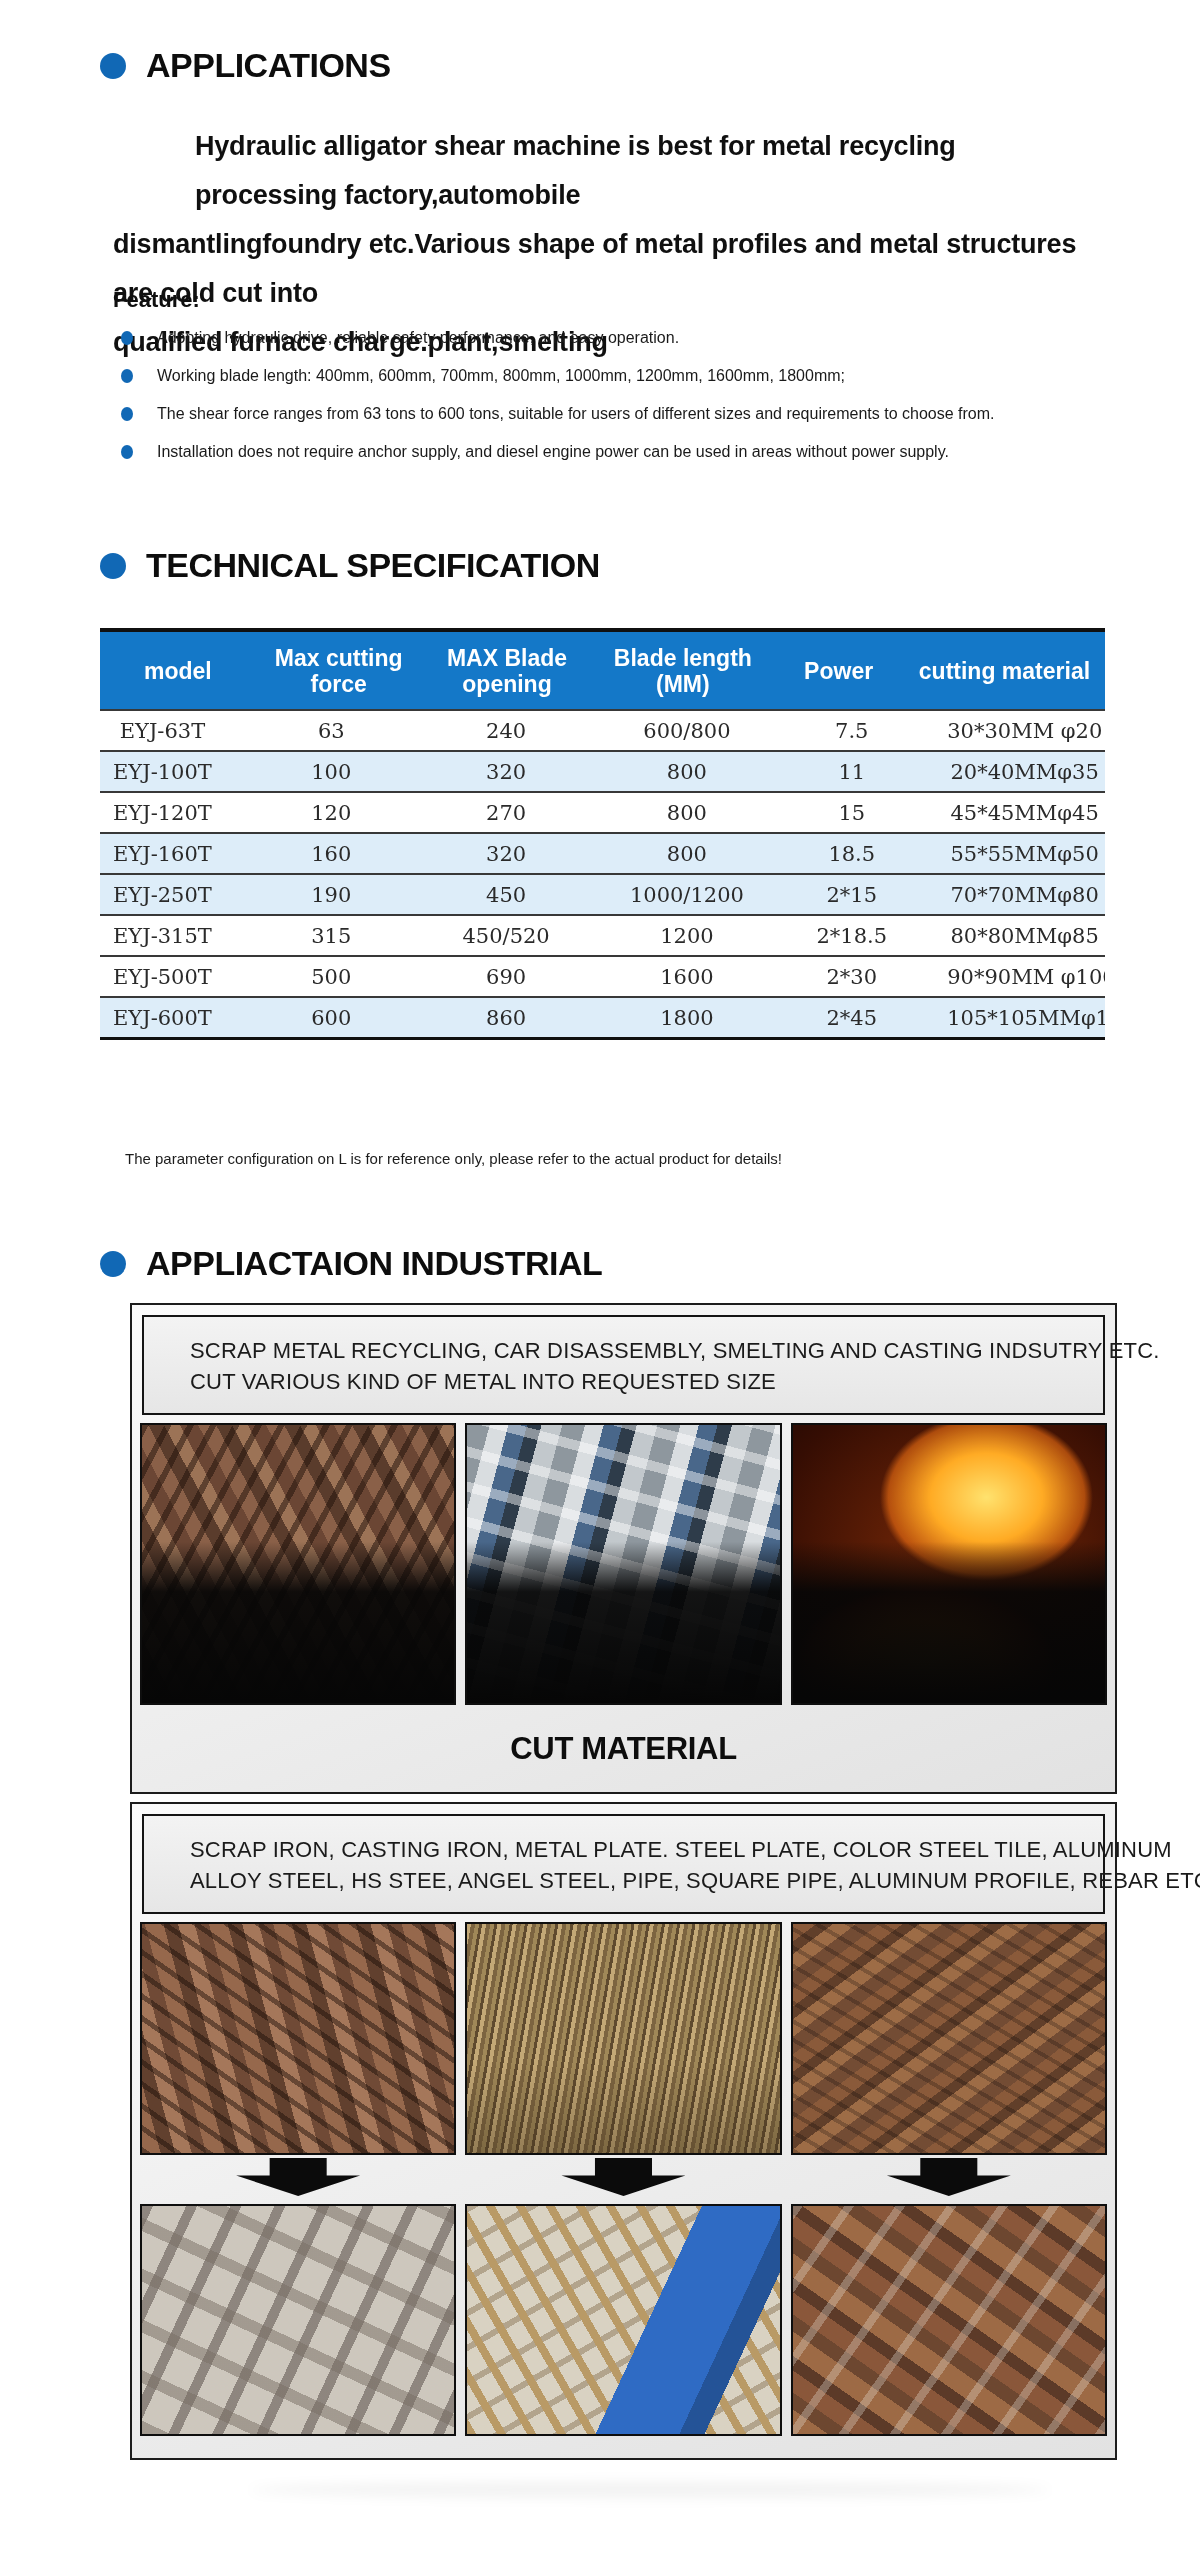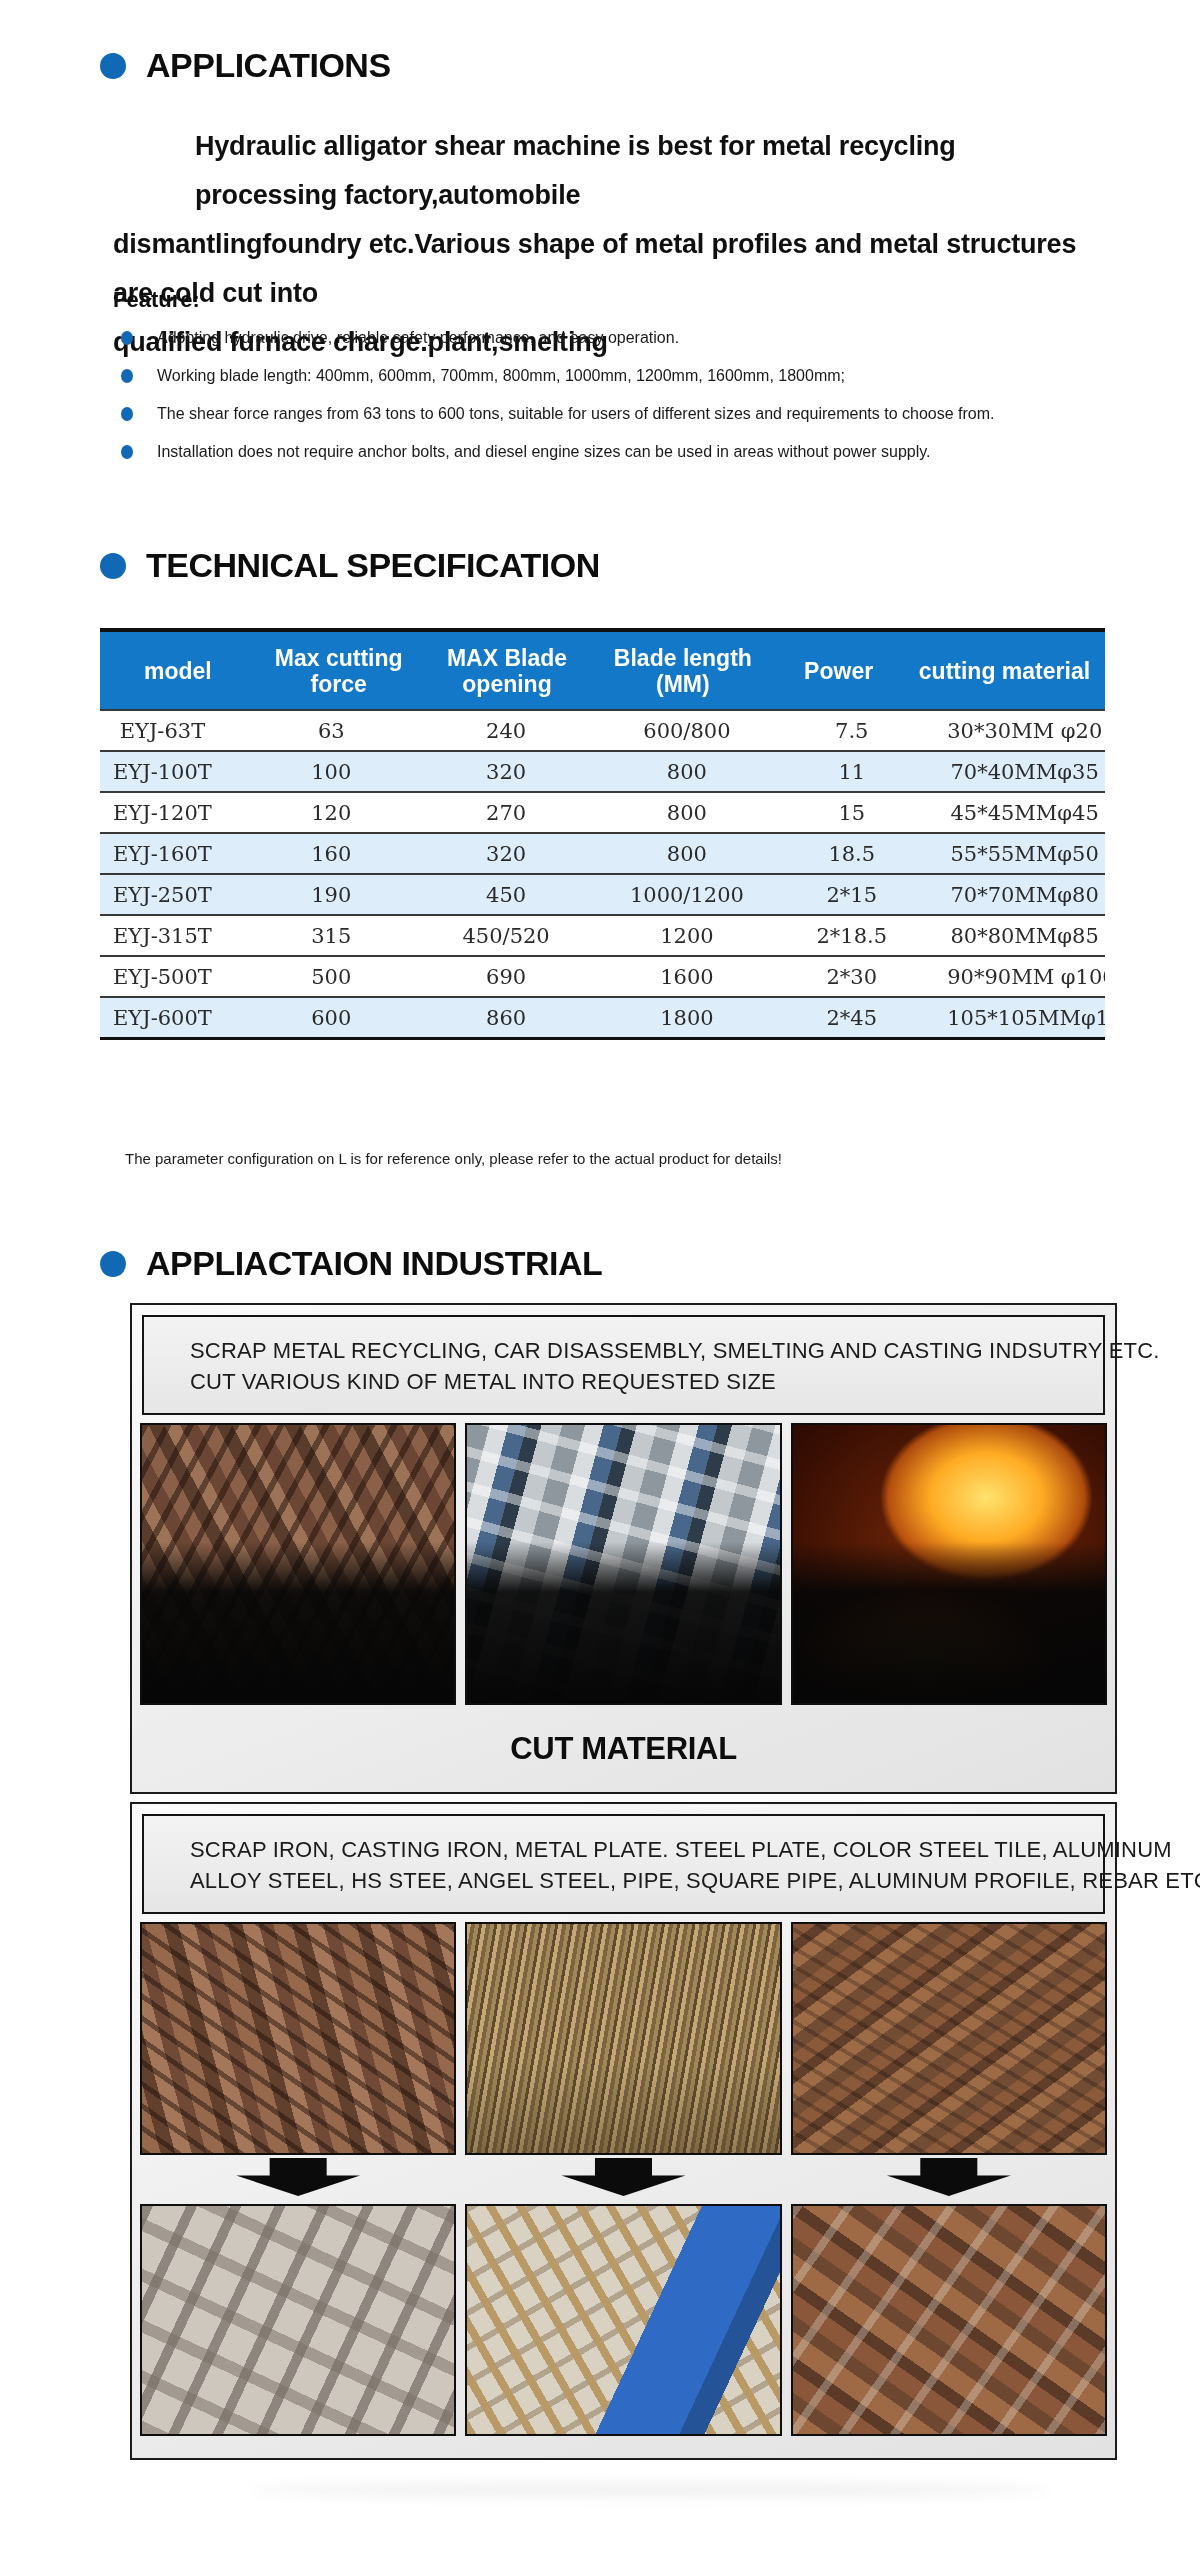--- a/index.html
+++ b/index.html
@@ -129,21 +129,21 @@
       <div class="feature-row">
         <span class="fdot"></span>
         <span class="ftext">Working blade length: 400mm, 600mm, 700mm, 800mm, 1000mm, 1200mm, 1600mm, 1800mm;</span>
       </div>
       <div class="feature-row">
         <span class="fdot"></span>
         <span class="ftext">The shear force ranges from 63 tons to 600 tons, suitable for users of different sizes and requirements to choose from.</span>
       </div>
       <div class="feature-row">
         <span class="fdot"></span>
-        <span class="ftext">Installation does not require anchor bolts, and diesel engine sizes can be used in areas without power supply.</span>
+        <span class="ftext">Installation does not require anchor supply, and diesel engine power can be used in areas without power supply.</span>
       </div>
     </div>
 
   <div class="sec-head" style="top:546px;">
     <span class="dot"></span>
     <span class="t">TECHNICAL SPECIFICATION</span>
   </div>
 
   <div class="spec-table" id="spec-table">
     <div class="thead" id="spec-thead">
@@ -161,21 +161,21 @@
         <div class="td">600/800</div>
         <div class="td">7.5</div>
         <div class="td">30*30MM φ20</div>
       </div>
       <div class="tr alt">
         <div class="td">EYJ-100T</div>
         <div class="td">100</div>
         <div class="td">320</div>
         <div class="td">800</div>
         <div class="td">11</div>
-        <div class="td">70*40MMφ35</div>
+        <div class="td">20*40MMφ35</div>
       </div>
       <div class="tr">
         <div class="td">EYJ-120T</div>
         <div class="td">120</div>
         <div class="td">270</div>
         <div class="td">800</div>
         <div class="td">15</div>
         <div class="td">45*45MMφ45</div>
       </div>
       <div class="tr alt">

